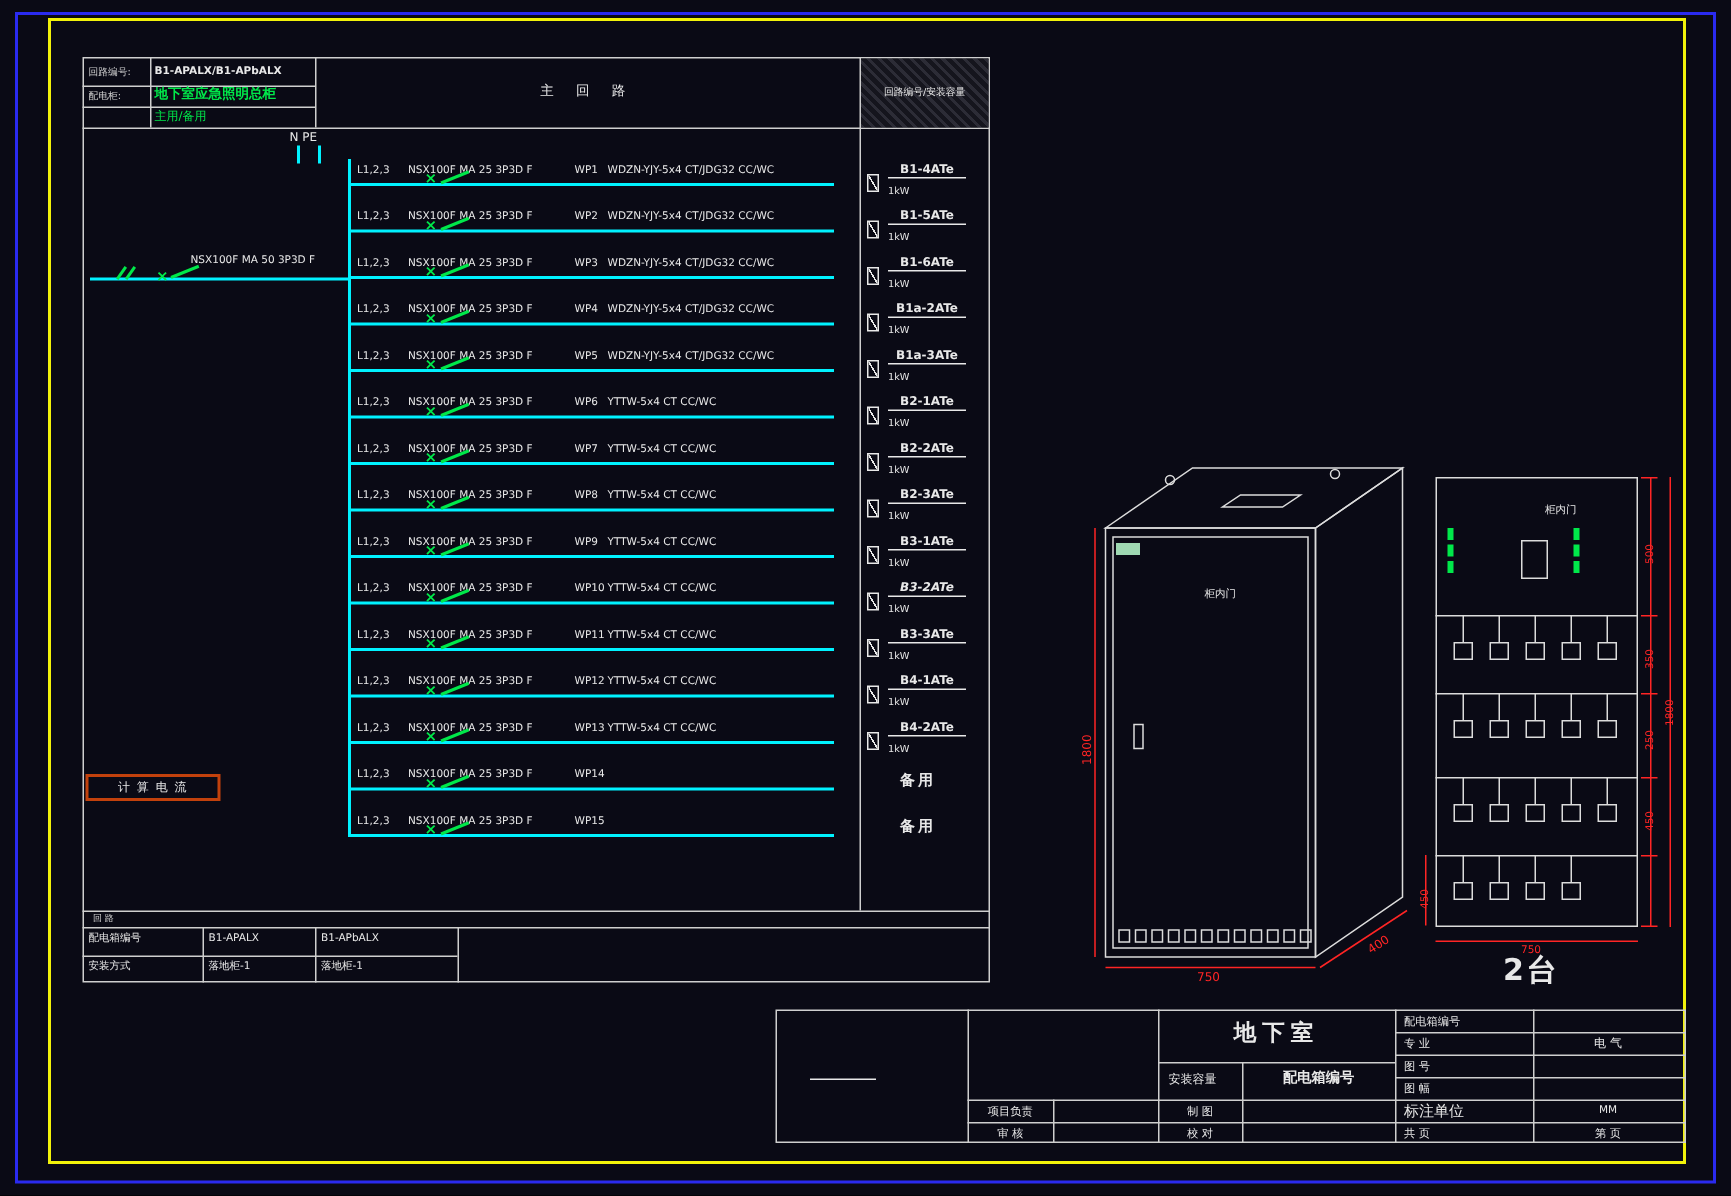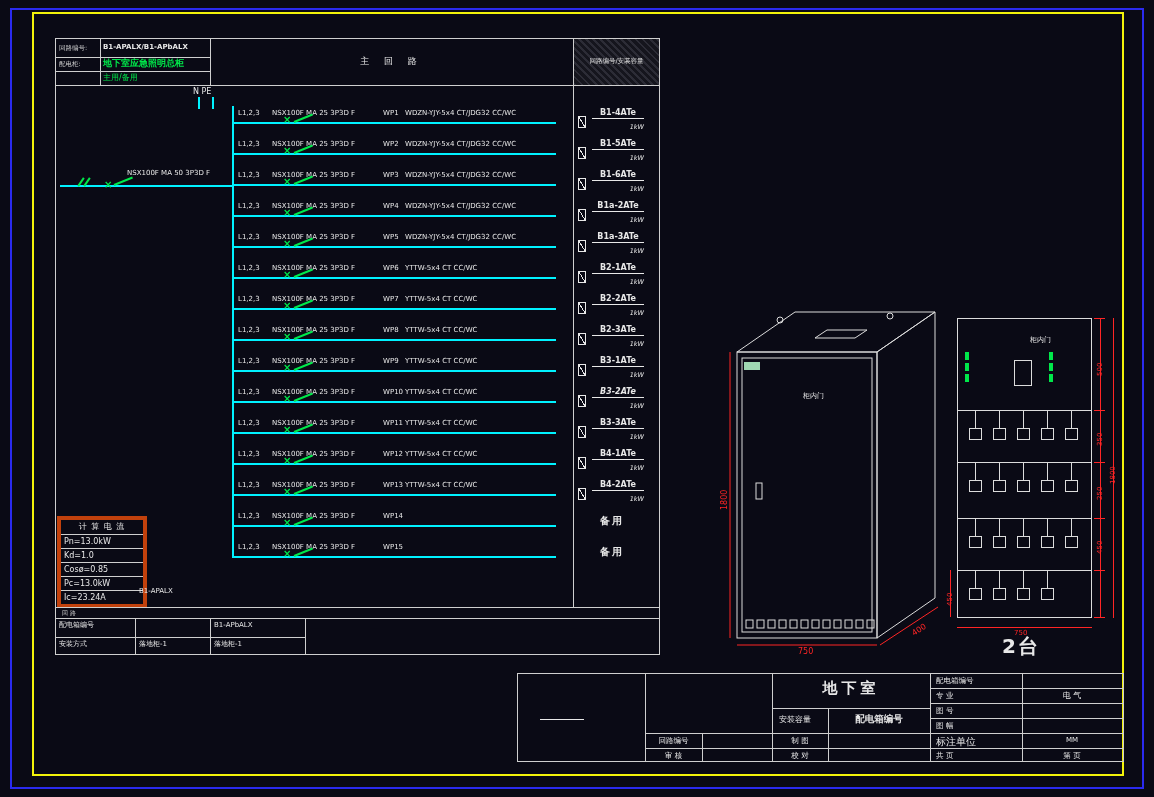--- a/index.html
+++ b/index.html
@@ -21,23 +21,23 @@
   .cline{position:absolute;height:2px;background:#00f2ff;}
   .ct{position:absolute;font-size:7px;line-height:1;white-space:nowrap;}
   .gx{position:absolute;color:#00e84a;font-size:10px;font-weight:bold;line-height:1;}
   .gblade{position:absolute;width:20px;height:2px;background:#00e84a;
           transform:rotate(-22deg);transform-origin:left center;}
   .gslash{position:absolute;width:2px;height:10px;background:#00e84a;transform:rotate(35deg);}
   .lbox{position:absolute;width:8px;height:12px;border:1px solid #e8e8e8;
         background:linear-gradient(to top right,transparent 45%,#e8e8e8 45%,#e8e8e8 55%,transparent 55%);}
   .dest{position:absolute;width:52px;text-align:center;font-size:8px;font-weight:bold;
         border-bottom:1px solid #e8e8e8;padding-bottom:1px;line-height:1;white-space:nowrap;}
-  .pw{position:absolute;width:52px;text-align:right;font-size:6.5px;line-height:1;font-style:italic;}
+  .pw{position:absolute;width:52px;text-align:left;font-size:6.5px;line-height:1;}
   .sp{position:absolute;font-size:10px;font-weight:bold;letter-spacing:2px;line-height:1;}
-  .calc{position:absolute;left:57px;top:516px;width:90px;border:4px solid #c2410c;background:#0a0a15;}
+  .calc{position:absolute;left:57px;top:516px;width:90px;border:2px solid #c2410c;background:#0a0a15;}
   .calc-title{height:14px;font-size:8px;line-height:13px;text-align:center;letter-spacing:1px;}
   .calcrow{height:14px;border-top:1px solid #cfcfcf;font-size:8px;line-height:13px;padding-left:3px;white-space:nowrap;}
   .fvbox{border:1px solid #dcdcdc;}
   .fvcomp{position:absolute;border:1px solid #dcdcdc;}
   .gdot{position:absolute;width:4px;height:8px;background:#00e84a;}
   .bigt{font-size:15px;font-weight:bold;letter-spacing:4px;text-align:center;line-height:1;}
 </style>
 </head>
 <body>
 
@@ -248,39 +248,32 @@
         <div class="ct" style="left: 40px; top: 4px;">NSX100F MA 25 3P3D F</div>
         <div class="ct" style="left: 151px; top: 4px;">WP15</div>
         <div class="gx" style="left: 51px; top: 9px;">×</div>
         <div class="gblade" style="left: 62px; top: 15px;"></div>
         <div class="sp" style="left: 368px; top: 7px;">备用</div>
       </div>
     </div>
 
   <div class="calc">
     <div class="calc-title">计 算 电 流</div>
-    <div>
-        <div class="calcrow">Pn=13.0kW</div>
-        <div class="calcrow">Kd=1.0</div>
-        <div class="calcrow">Cosø=0.85</div>
-        <div class="calcrow">Pc=13.0kW</div>
-        <div class="calcrow">Ic=23.24A</div>
-      </div>
   </div>
 
   <div class="hl" style="left:55px;top:607px;width:605px;"></div>
   <div class="hl" style="left:55px;top:618px;width:605px;"></div>
   <div class="hl" style="left:55px;top:637px;width:250px;"></div>
   <div class="vl" style="left:135px;top:618px;height:37px;"></div>
   <div class="vl" style="left:210px;top:618px;height:37px;"></div>
   <div class="vl" style="left:305px;top:618px;height:37px;"></div>
   <div class="t dim" style="left:62px;top:610px;font-size:6px;">回 路</div>
   <div class="abs" style="left:0;top:0;">
       <div class="ct" style="left: 59px; top: 622px;">配电箱编号</div>
-      <div class="ct" style="left: 139px; top: 588px;">B1-APALX</div>
+      <div class="ct" style="left: 139px; top: 622px;">B1-APALX</div>
       <div class="ct" style="left: 214px; top: 622px;">B1-APbALX</div>
       <div class="ct" style="left: 59px; top: 641px;">安装方式</div>
       <div class="ct" style="left: 139px; top: 641px;">落地柜-1</div>
       <div class="ct" style="left: 214px; top: 641px;">落地柜-1</div>
     </div>
 
   <svg class="abs" style="left:718px;top:298px;" width="230" height="365" viewBox="0 0 230 365">
     <g stroke="#dcdcdc" fill="none" stroke-width="1">
       <rect x="19" y="54" width="140" height="286"></rect>
       <rect x="24" y="60" width="130" height="274"></rect>
@@ -404,21 +397,21 @@
   <div class="hl" style="left:645px;top:733px;width:479px;"></div>
   <div class="hl" style="left:645px;top:748px;width:479px;"></div>
   <div class="hl" style="left:930px;top:688px;width:194px;"></div>
   <div class="hl" style="left:930px;top:703px;width:194px;"></div>
   <div class="hl" style="left:930px;top:718px;width:194px;"></div>
   <div class="hl" style="left:540px;top:719px;width:44px;background:#e8e8e8;"></div>
 
   <div class="t bigt" style="left:772px;top:681px;width:158px;">地下室</div>
   <div class="t" style="left:779px;top:716px;font-size:8px;">安装容量</div>
   <div class="t" style="left:828px;top:714px;width:102px;text-align:center;font-size:9.5px;font-weight:bold;">配电箱编号</div>
-  <div class="t" style="left:645px;top:737px;width:57px;text-align:center;font-size:7.5px;">回路编号</div>
+  <div class="t" style="left:645px;top:737px;width:57px;text-align:center;font-size:7.5px;">项目负责</div>
   <div class="t" style="left:772px;top:737px;width:56px;text-align:center;font-size:7.5px;">制 图</div>
   <div class="t" style="left:645px;top:752px;width:57px;text-align:center;font-size:7.5px;">审 核</div>
   <div class="t" style="left:772px;top:752px;width:56px;text-align:center;font-size:7.5px;">校 对</div>
   <div class="t" style="left:936px;top:677px;font-size:7.5px;">配电箱编号</div>
   <div class="t" style="left:936px;top:692px;font-size:7.5px;">专 业</div>
   <div class="t" style="left:1022px;top:692px;width:100px;text-align:center;font-size:8px;">电 气</div>
   <div class="t" style="left:936px;top:707px;font-size:7.5px;">图 号</div>
   <div class="t" style="left:936px;top:722px;font-size:7.5px;">图 幅</div>
   <div class="t" style="left:936px;top:737px;font-size:10px;">标注单位</div>
   <div class="t" style="left:1022px;top:737px;width:100px;text-align:center;font-size:7px;">MM</div>

